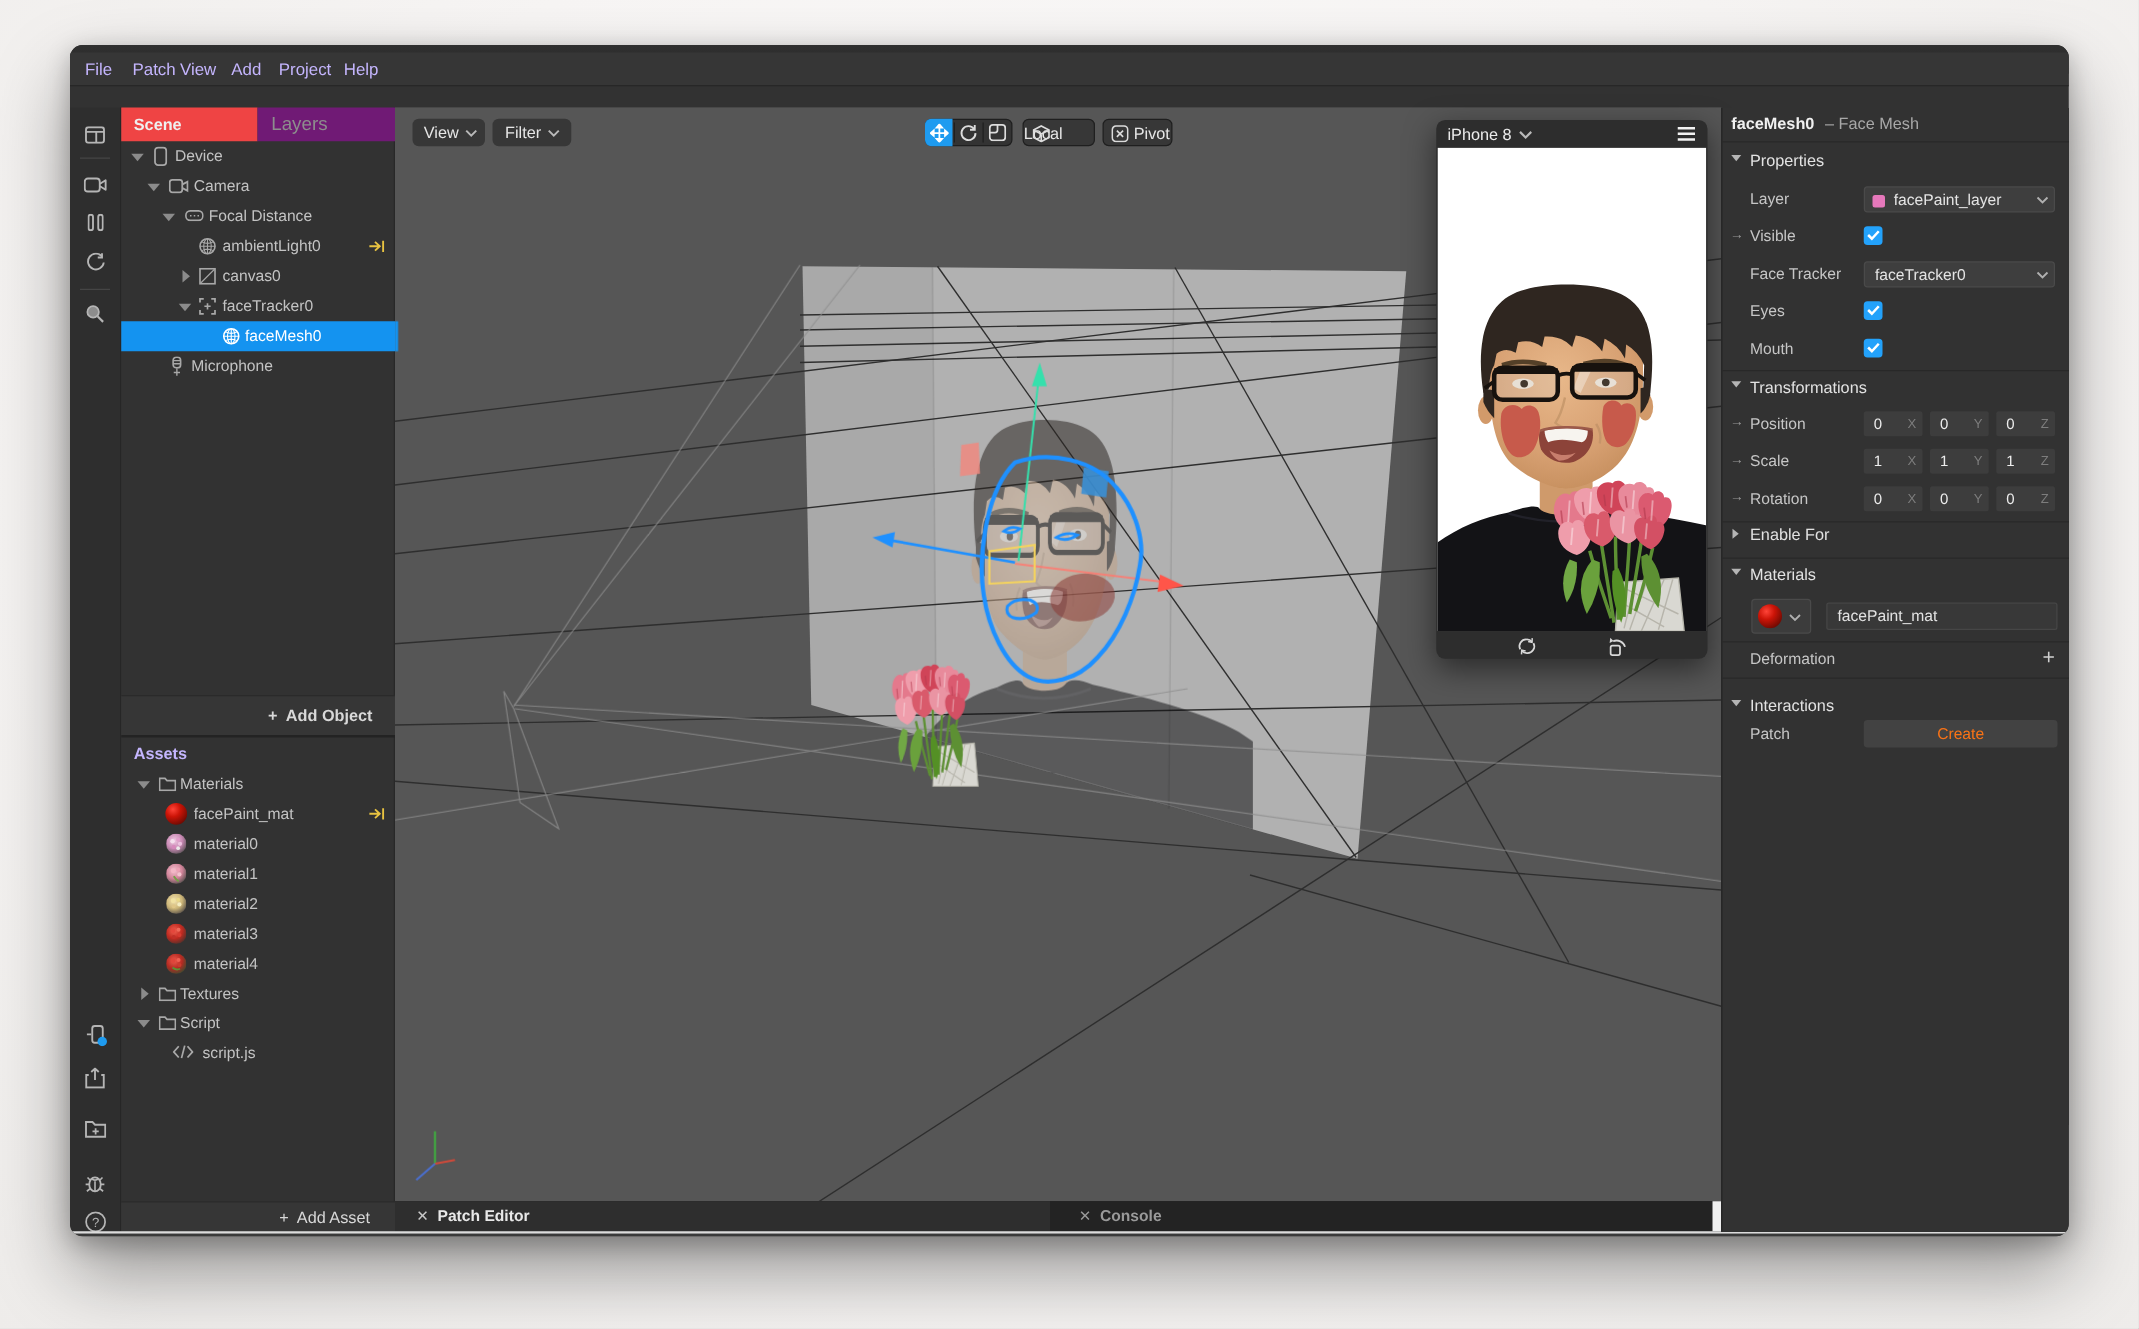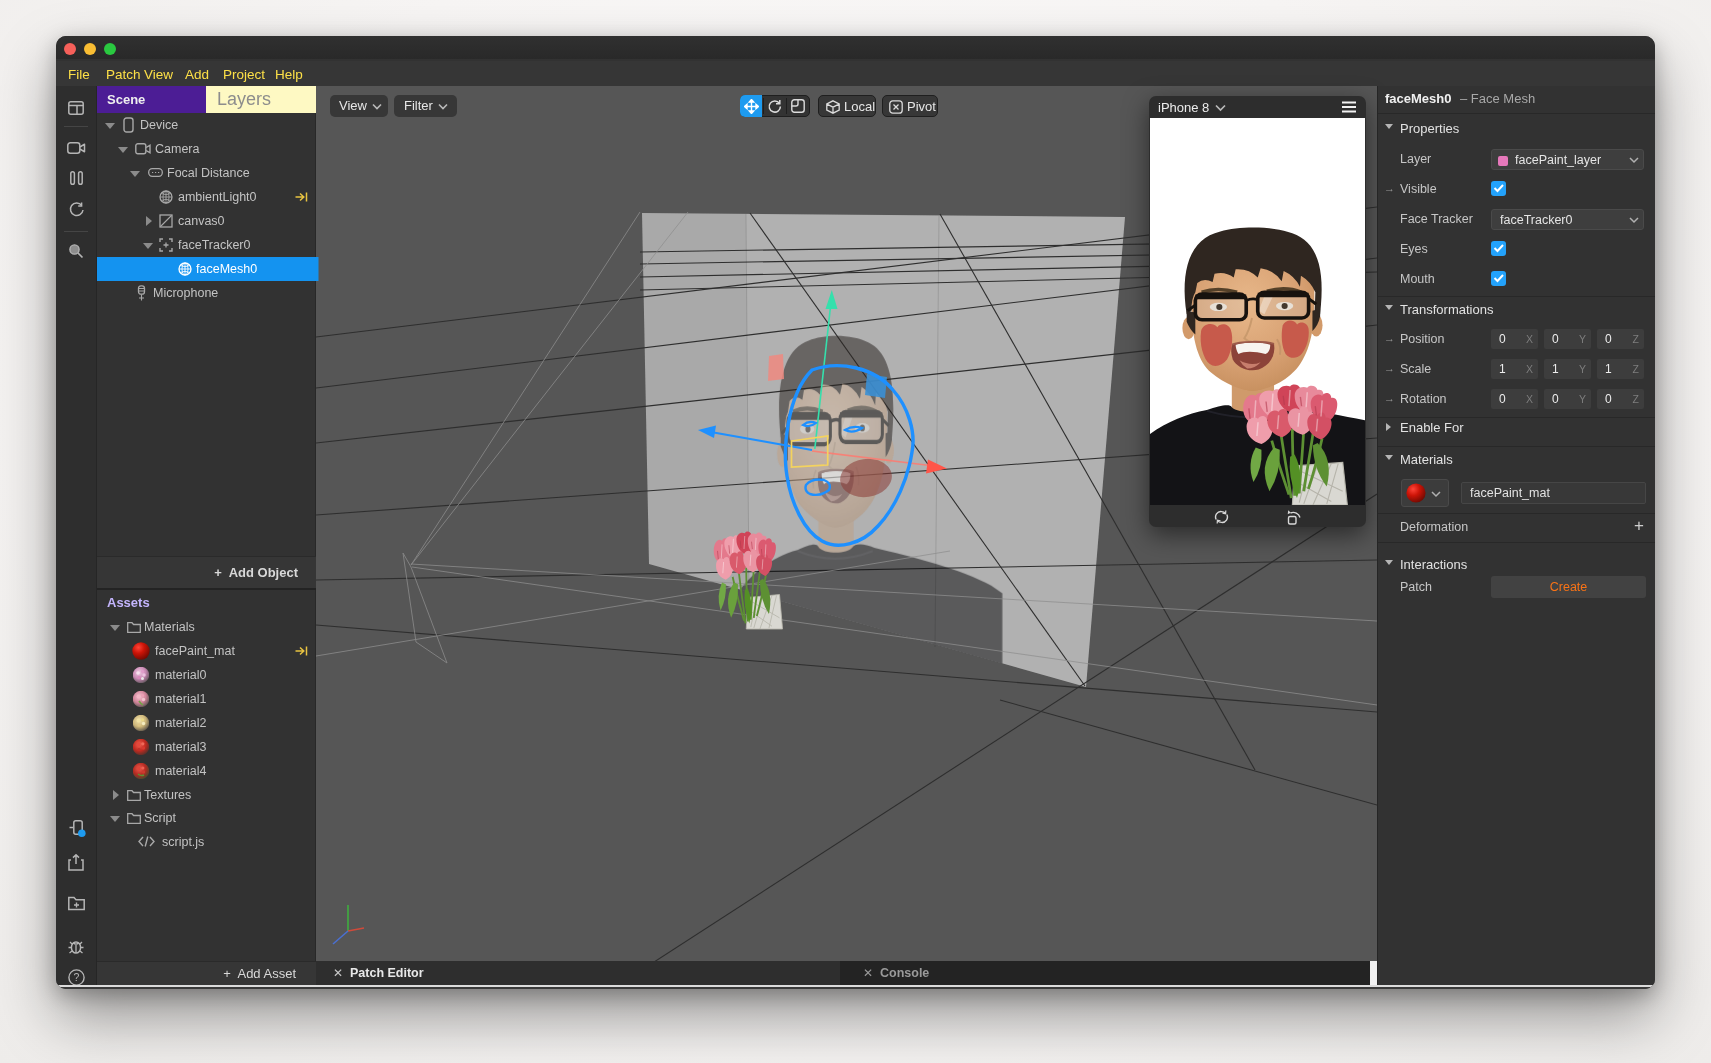--- a/index.html
+++ b/index.html
@@ -4,21 +4,21 @@
   html,body{margin:0;padding:0;width:1711px;height:1063px;overflow:hidden;
     font-family:"Liberation Sans",sans-serif;}
   body{background:radial-gradient(ellipse at 50% 38%, #fdfcfc 0%, #f7f5f4 55%, #eeecea 100%);}
   .ab{position:absolute;}
   #win{left:56px;top:36px;width:1599px;height:953px;border-radius:10px;overflow:hidden;
     background:#323232;box-shadow:0 28px 60px rgba(0,0,0,.38),0 6px 20px rgba(0,0,0,.25);}
   #titlebar{left:0;top:0;width:1599px;height:23px;background:linear-gradient(#303030,#292929);}
   .tl{top:6.5px;width:12px;height:12px;border-radius:6px;}
   #title{left:0;top:0;width:1599px;height:23px;line-height:24px;text-align:center;
     color:#b9b9b9;font-size:12.5px;}
-  #menubar{left:0;top:25px;width:1599px;height:27px;background:#363636;border-bottom:1px solid #272727;box-sizing:border-box;color:#fde047;font-size:13.5px;}
+  #menubar{left:0;top:6px;width:1599px;height:27px;background:#363636;border-bottom:1px solid #272727;box-sizing:border-box;color:#c4b5fd;font-size:13.5px;}
   .mi{top:0;height:27px;line-height:28px;}
   #toolbar{left:0;top:50px;width:40px;height:899px;background:#2e2e2e;border-right:1px solid #262626;}
   .tsep{left:8px;width:24px;height:1px;background:#454545;}
   #scenepanel{left:41px;top:50px;width:219px;height:899px;background:#323232;border-right:1px solid #282828;box-sizing:border-box;}
   .tabrow{left:0;top:0;width:219px;height:27px;}
   .treerow{left:0;width:219px;height:24px;font-size:12.5px;color:#c3c3c3;line-height:24px;}
   .trow-sel{background:#1493f0;color:#fff;}
   .sicon{position:absolute;top:4px;}
   .arr{position:absolute;width:0;height:0;}
   .arr-d{border-left:5px solid transparent;border-right:5px solid transparent;border-top:6px solid #8b8b8b;top:10px;}
@@ -102,22 +102,22 @@
         <path d="M 5,4.8 Q 8,7.5 11,4.8 M 8,7 V 15 M 3.5,9.5 H 0.5 M 12.5,9.5 H 15.5 M 4,13 L 1.5,15 M 12,13 L 14.5,15 M 4,6 L 2,4 M 12,6 L 14,4" stroke="#b5b5b5" stroke-width="1.3" fill="none"></path>
       </svg>
     <svg class="ab" style="left:12px;top:883px" width="17" height="17" viewBox="0 0 17 17">
         <circle cx="8.5" cy="8.5" r="7.6" fill="none" stroke="#b5b5b5" stroke-width="1.4"></circle>
         <text x="8.5" y="12.3" text-anchor="middle" font-size="10.5" fill="#b5b5b5" font-family="Liberation Sans">?</text>
       </svg>
   </div>
 
   <div id="scenepanel" class="ab">
     <div class="tabrow ab">
-        <div class="ab" style="left:0;top:0;width:109px;height:27px;background:#4c1d95;color:#efefef;font-weight:bold;font-size:13px;line-height:27px;"><span style="margin-left:10px">Scene</span></div>
-    <div class="ab" style="left:109px;top:0;width:110px;height:27px;background:#fef9c3;color:#8d8d8d;font-size:18px;line-height:27px;"><span style="margin-left:11px">Layers</span></div>
+        <div class="ab" style="left:0;top:0;width:109px;height:27px;background:#ef4444;color:#efefef;font-weight:bold;font-size:13px;line-height:27px;"><span style="margin-left:10px">Scene</span></div>
+    <div class="ab" style="left:109px;top:0;width:110px;height:27px;background:#701a75;color:#8d8d8d;font-size:15px;line-height:27px;"><span style="margin-left:11px">Layers</span></div>
       </div>
     <div class="treerow ab" style="top:27px">
         <span class="arr arr-d" style="left:8px"></span>
       <svg class="sicon" style="left:26px" width="11" height="16" viewBox="0 0 11 16">
           <rect x="1" y="1" width="9" height="14" rx="2.5" fill="none" stroke="#a8a8a8" stroke-width="1.4"></rect>
         </svg>
       <span style="position:absolute;left:43px">Device</span>
       </div>
     <div class="treerow ab" style="top:51px">
         <span class="arr arr-d" style="left:21px"></span>
@@ -356,21 +356,21 @@
         <path d="M 12.4,4.3 A 5.6,5.6 0 1 0 13.4,7.5" fill="none" stroke="#dcdcdc" stroke-width="1.5"></path>
         <path d="M 12.8,1 V 4.8 H 9" fill="none" stroke="#dcdcdc" stroke-width="1.5"></path>
       </svg>
   <div class="ab" style="left:470px;top:12px;width:1px;height:16px;background:#1f1f1f;"></div>
   <svg class="ab" style="left:475px;top:12.5px" width="14" height="14" viewBox="0 0 14 14">
         <rect x="0.8" y="0.8" width="12.4" height="12.4" rx="2.5" fill="none" stroke="#dcdcdc" stroke-width="1.4"></rect>
         <path d="M 7,0.8 V 5 Q 7,7 5,7 H 0.8" fill="none" stroke="#dcdcdc" stroke-width="1.4"></path>
       </svg>
   <div class="vbtn ab" style="left:502px;width:58px;border:1px solid #1f1f1f;box-sizing:border-box;"><svg class="ab" style="left:7px;top:4px" width="14" height="14" viewBox="0 0 14 14">
           <path d="M7,0.8 L13.2,4 V10 L7,13.2 L0.8,10 V4 Z M0.8,4 L7,7.2 L13.2,4 M7,7.2 V13.2" fill="none" stroke="#dcdcdc" stroke-width="1.3"></path>
-        </svg><span style="margin-left:25px">Local</span></div>
+        </svg><span style="">Local</span></div>
   <div class="vbtn ab" style="left:566px;width:56px;border:1px solid #1f1f1f;box-sizing:border-box;"><svg class="ab" style="left:6px;top:4px" width="14" height="14" viewBox="0 0 14 14">
           <rect x="0.8" y="0.8" width="12.4" height="12.4" rx="3" fill="none" stroke="#dcdcdc" stroke-width="1.3"></rect>
           <path d="M4.5,4.5 L9.5,9.5 M9.5,4.5 L4.5,9.5" stroke="#dcdcdc" stroke-width="1.3"></path>
         </svg><span style="margin-left:24px">Pivot</span></div>
   </div>
   <div id="tabbar" class="ab">
     <div class="ab" style="left:0;top:0;width:524px;height:24px;background:#2e2e2e;">
       <span class="ab" style="left:17px;top:0;line-height:24px;color:#c9c9c9;font-size:12px;">✕</span>
       <span class="ab" style="left:34px;top:0;line-height:24px;color:#e8e8e8;font-size:12.5px;font-weight:bold;">Patch Editor</span>
     </div>

